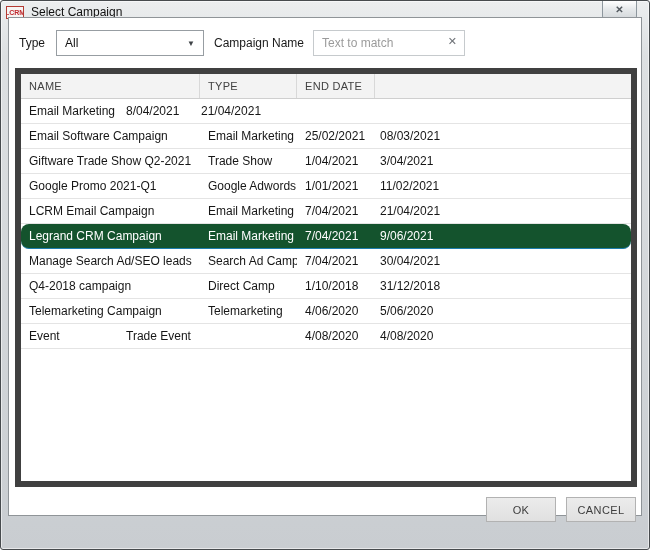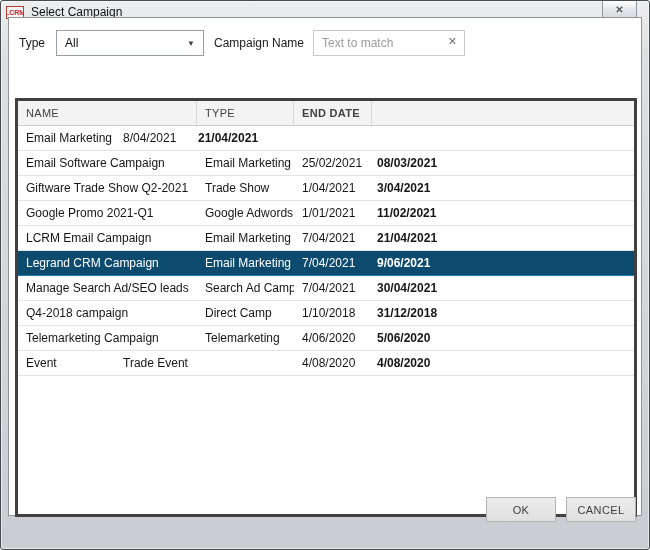--- a/index.html
+++ b/index.html
@@ -37,29 +37,29 @@
 
   .textbox { position:absolute; left:304px; top:12px; width:152px; height:26px; }
   .textbox input { width:100%; height:100%; border:1px solid #c6cacd;
     padding:0 28px 0 8px; font-size:12px; font-family:"Liberation Sans",sans-serif;
     color:#111; outline:none; }
   .textbox input::placeholder { color:#9b9b9b; }
   .textbox .clear { position:absolute; right:8px; top:6px; font-size:11px;
     color:#6e7277; line-height:1; cursor:default; }
 
   .grid { position:absolute; left:6px; top:50px; width:622px; height:419px;
-    border:3px solid #404040; background:#fff; overflow:hidden;margin-top:30px; }
+    border:6px solid #404040; background:#fff; overflow:hidden; }
   .grid-header { display:flex; height:25px; background:#f3f3f3;
     border-bottom:1px solid #cfcfcf; }
   .hcell { font-size:11px; color:#414141; letter-spacing:.3px; line-height:24px;
     padding-left:8px; border-right:1px solid #d8d8d8; overflow:hidden;
     white-space:nowrap; }
   .hcell:last-child { border-right:none; flex:1; }
   .w-name { width:179px; } .w-type { width:97px; }
-  .w-start { width:75px; } .w-end { width:78px;font-weight:bold; }
+  .w-start { width:75px; } .w-end { width:78px; }
 
   .grid-row { display:flex; height:25px; border-bottom:1px solid #e4e4e4;
     background:#fff; cursor:default; }
   .cell { font-size:12px; color:#161616; line-height:24px; padding-left:8px;
     overflow:hidden; white-space:nowrap; }
   .cell:last-child { flex:1; }
   .grid-row.selected { background:#1d7dab; border-bottom-color:#1d7dab; }
   .grid-row.selected .cell { color:#ffffff; }
 
   .btn { position:absolute; top:479px; width:70px; height:25px;
@@ -138,21 +138,21 @@
   </div>
 
   <div class="grid-row">
     <div class="cell w-name">LCRM Email Campaign</div>
     <div class="cell w-type">Email Marketing</div>
     <div class="cell w-start">7/04/2021</div>
     <div class="cell w-end">21/04/2021</div>
     <div class="cell"></div>
   </div>
 
-  <div class="grid-row selected" style="background: #0c4a6e;">
+  <div class="grid-row selected" style="background: #14532d; border-radius: 8px;">
     <div class="cell w-name">Legrand CRM Campaign</div>
     <div class="cell w-type">Email Marketing</div>
     <div class="cell w-start">7/04/2021</div>
     <div class="cell w-end">9/06/2021</div>
     <div class="cell"></div>
   </div>
 
   <div class="grid-row">
     <div class="cell w-name">Manage Search Ad/SEO leads</div>
     <div class="cell w-type">Search Ad Camp</div>

